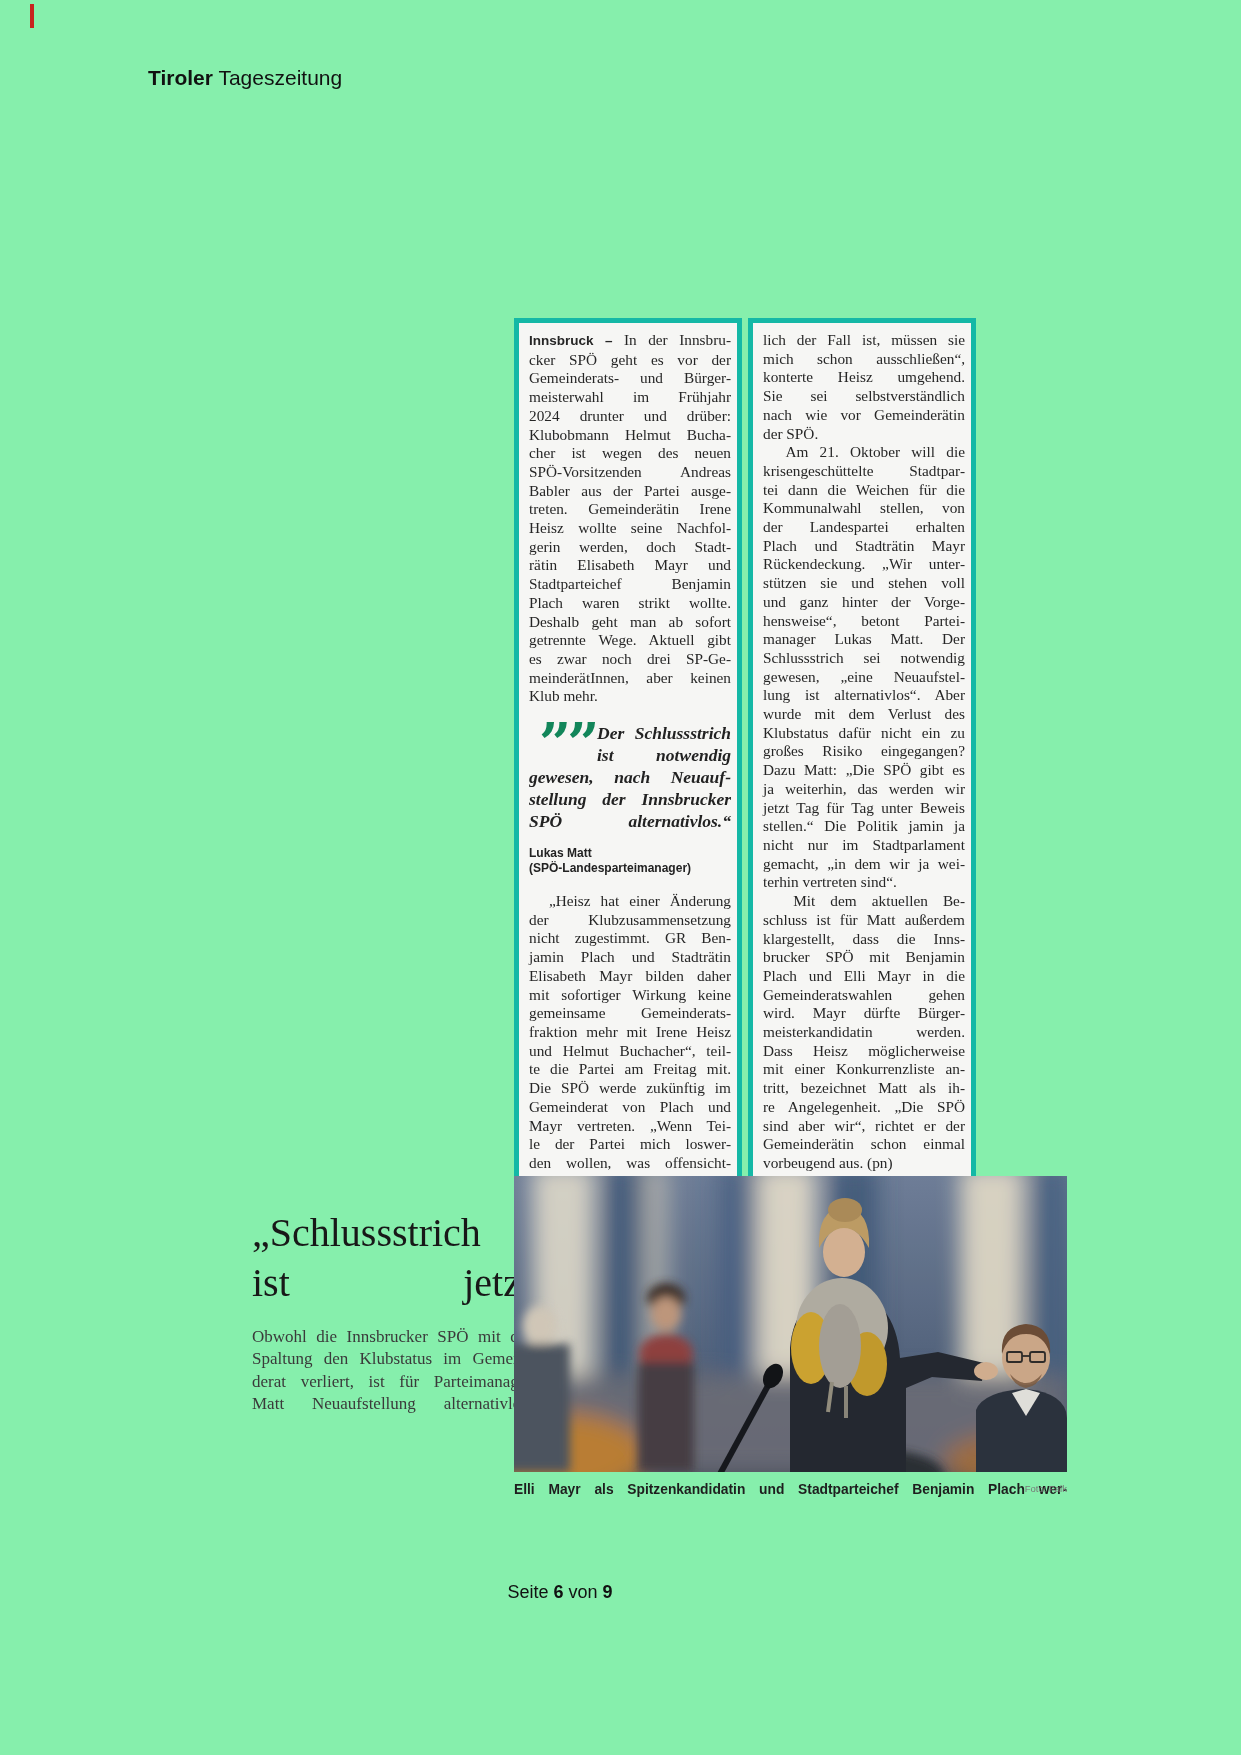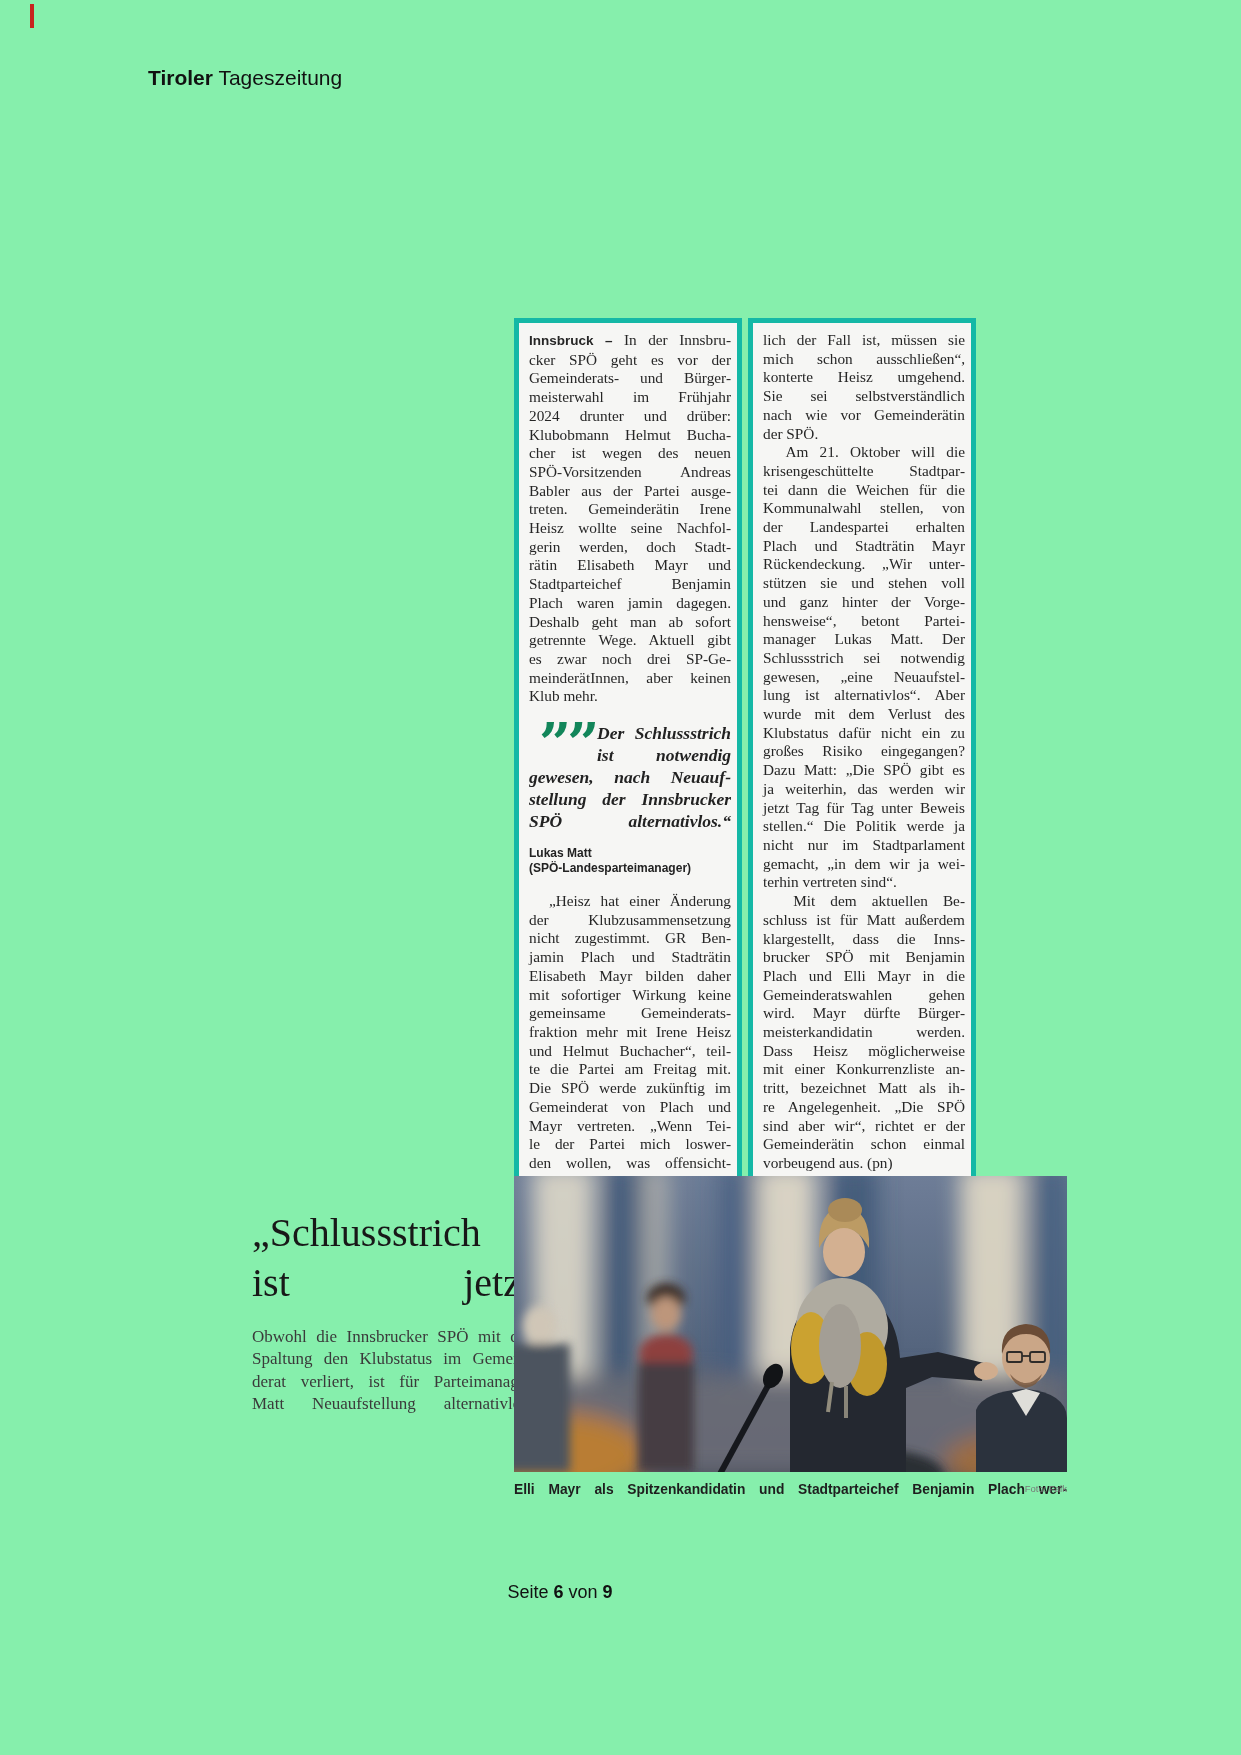--- a/index.html
+++ b/index.html
@@ -66,21 +66,21 @@
           <div class="ln">2024 drunter und drüber:</div>
           <div class="ln">Klubobmann Helmut Bucha-</div>
           <div class="ln">cher ist wegen des neuen</div>
           <div class="ln">SPÖ-Vorsitzenden Andreas</div>
           <div class="ln">Babler aus der Partei ausge-</div>
           <div class="ln">treten. Gemeinderätin Irene</div>
           <div class="ln">Heisz wollte seine Nachfol-</div>
           <div class="ln">gerin werden, doch Stadt-</div>
           <div class="ln">rätin Elisabeth Mayr und</div>
           <div class="ln">Stadtparteichef Benjamin</div>
-          <div class="ln">Plach waren jamin dagegen.</div>
+          <div class="ln">Plach waren strikt wollte.</div>
           <div class="ln">Deshalb geht man ab sofort</div>
           <div class="ln">getrennte Wege. Aktuell gibt</div>
           <div class="ln">es zwar noch drei SP-Ge-</div>
           <div class="ln">meinderätInnen, aber keinen</div>
           <div class="ln">Klub mehr.</div>
         </div>
     </div>
     <div class="pullquote">
       <div class="pq-mark">””</div>
       <div class="pq-lines lines">
@@ -139,21 +139,21 @@
         <div class="ln">manager Lukas Matt. Der</div>
         <div class="ln">Schlussstrich sei notwendig</div>
         <div class="ln">gewesen, „eine Neuaufstel-</div>
         <div class="ln">lung ist alternativlos“. Aber</div>
         <div class="ln">wurde mit dem Verlust des</div>
         <div class="ln">Klubstatus dafür nicht ein zu</div>
         <div class="ln">großes Risiko eingegangen?</div>
         <div class="ln">Dazu Matt: „Die SPÖ gibt es</div>
         <div class="ln">ja weiterhin, das werden wir</div>
         <div class="ln">jetzt Tag für Tag unter Beweis</div>
-        <div class="ln">stellen.“ Die Politik werde ja</div>
+        <div class="ln">stellen.“ Die Politik jamin ja</div>
         <div class="ln">nicht nur im Stadtparlament</div>
         <div class="ln">gemacht, „in dem wir ja wei-</div>
         <div class="ln">terhin vertreten sind“.</div>
       </div>
     <div class="lines endleft">
         <div class="ln">&nbsp;&nbsp;Mit dem aktuellen Be-</div>
         <div class="ln">schluss ist für Matt außerdem</div>
         <div class="ln">klargestellt, dass die Inns-</div>
         <div class="ln">brucker SPÖ mit Benjamin</div>
         <div class="ln">Plach und Elli Mayr in die</div>

